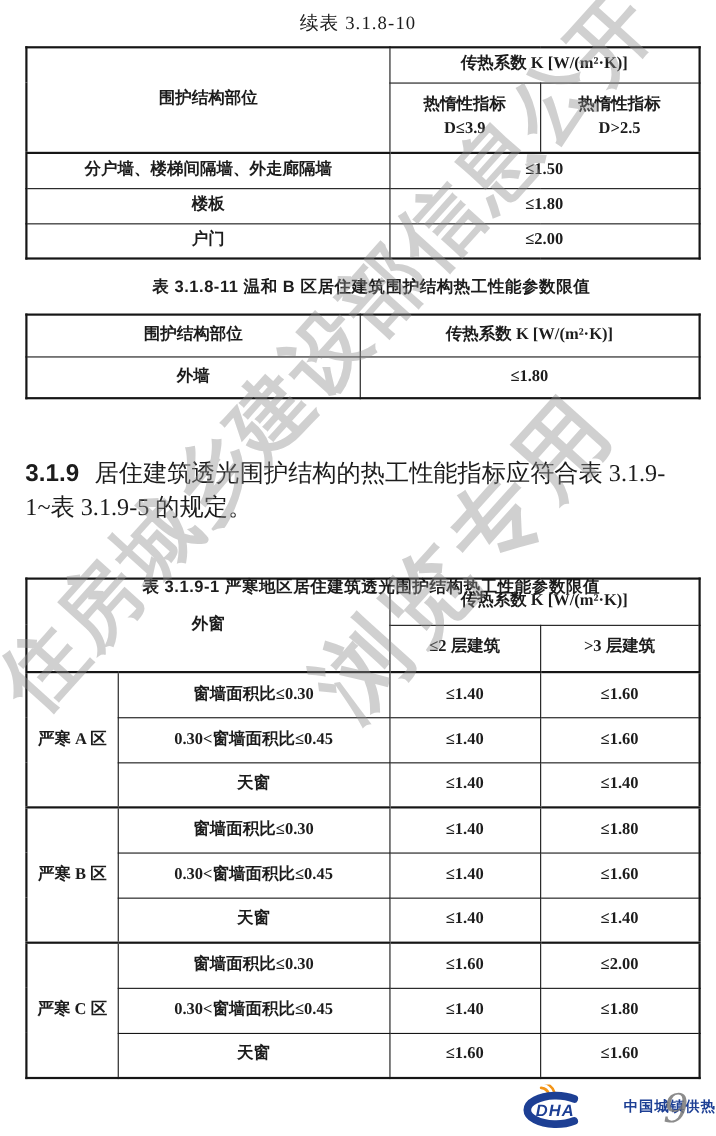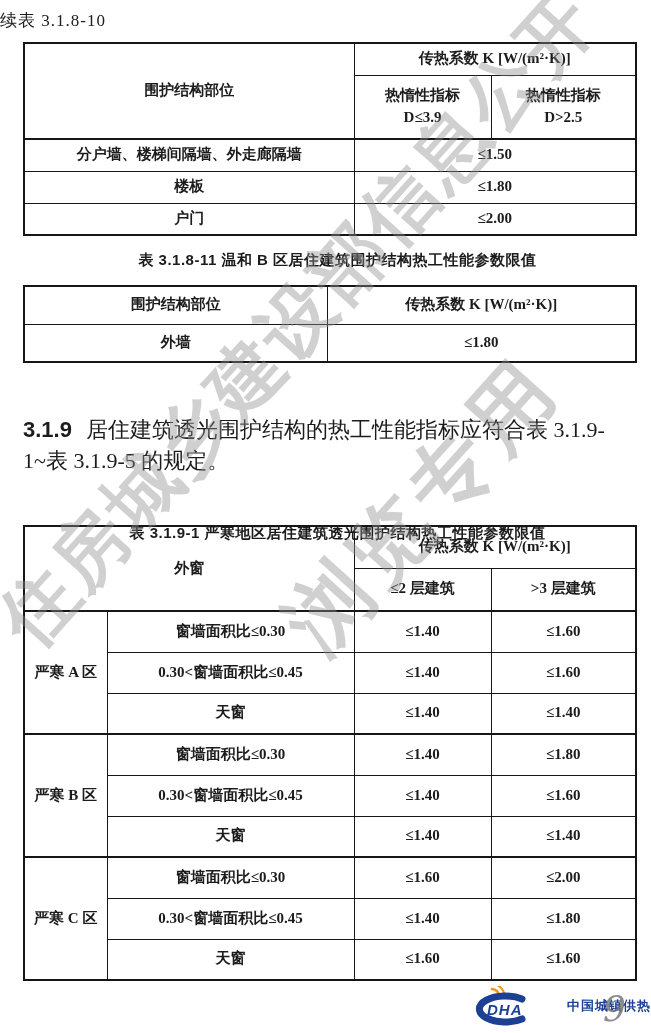--- a/index.html
+++ b/index.html
@@ -7,21 +7,21 @@
     position:relative;
     width:651px;height:1033px;
     background:#ffffff;
     font-family:"Liberation Serif","DejaVu Serif",serif;
     color:#1c1c1c;
     overflow:hidden;
   }
   
   .doc-title{
     position:absolute;top:9px;left:0;width:651px;
-    text-align:left;font-size:17px;letter-spacing:1px;
+    text-align:center;font-size:17px;letter-spacing:1px;
   }
   .tbl-caption{
     position:absolute;left:0;width:651px;text-align:center;
     font-family:"Liberation Sans","DejaVu Sans",sans-serif;
     font-weight:bold;font-size:15px;letter-spacing:.5px;margin-left:12px;
   }
   .cap2{top:251px;}
   .cap3{top:524px;}
   
   .clause{

